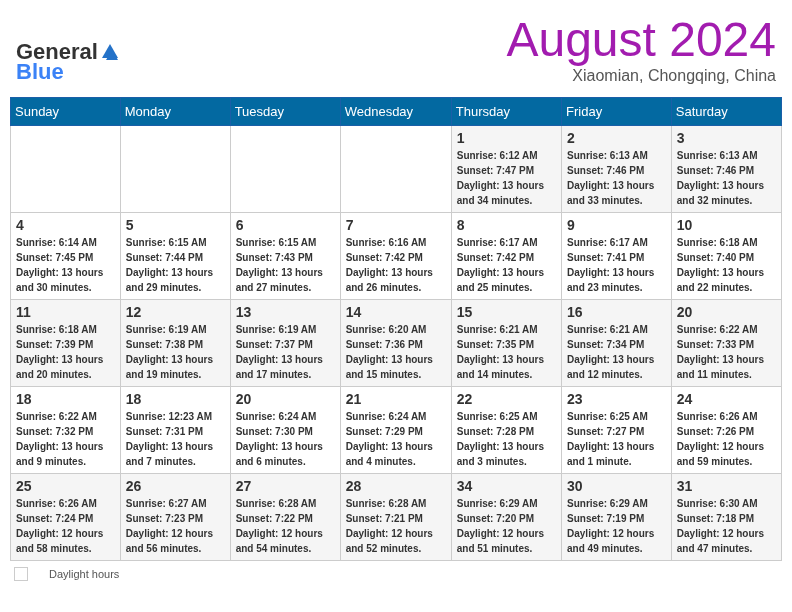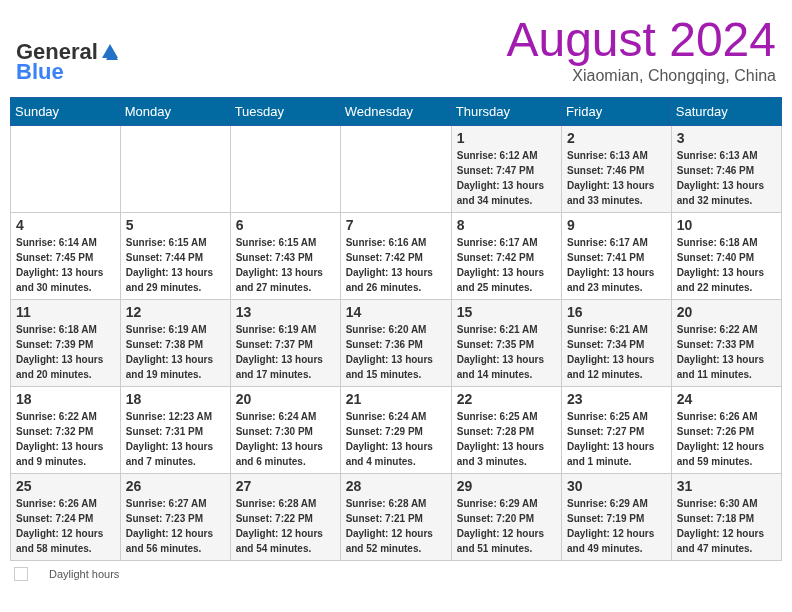--- a/index.html
+++ b/index.html
@@ -335,21 +335,21 @@
 and 54 minutes.</div>
         </td>
         <td>
           <span class="day-number">28</span>
           <div class="day-detail" style="white-space: pre-line;">Sunrise: 6:28 AM
 Sunset: 7:21 PM
 Daylight: 12 hours
 and 52 minutes.</div>
         </td>
         <td>
-          <span class="day-number">29</span>
+          <span class="day-number">34</span>
           <div class="day-detail" style="white-space: pre-line;">Sunrise: 6:29 AM
 Sunset: 7:20 PM
 Daylight: 12 hours
 and 51 minutes.</div>
         </td>
         <td>
           <span class="day-number">30</span>
           <div class="day-detail" style="white-space: pre-line;">Sunrise: 6:29 AM
 Sunset: 7:19 PM
 Daylight: 12 hours

